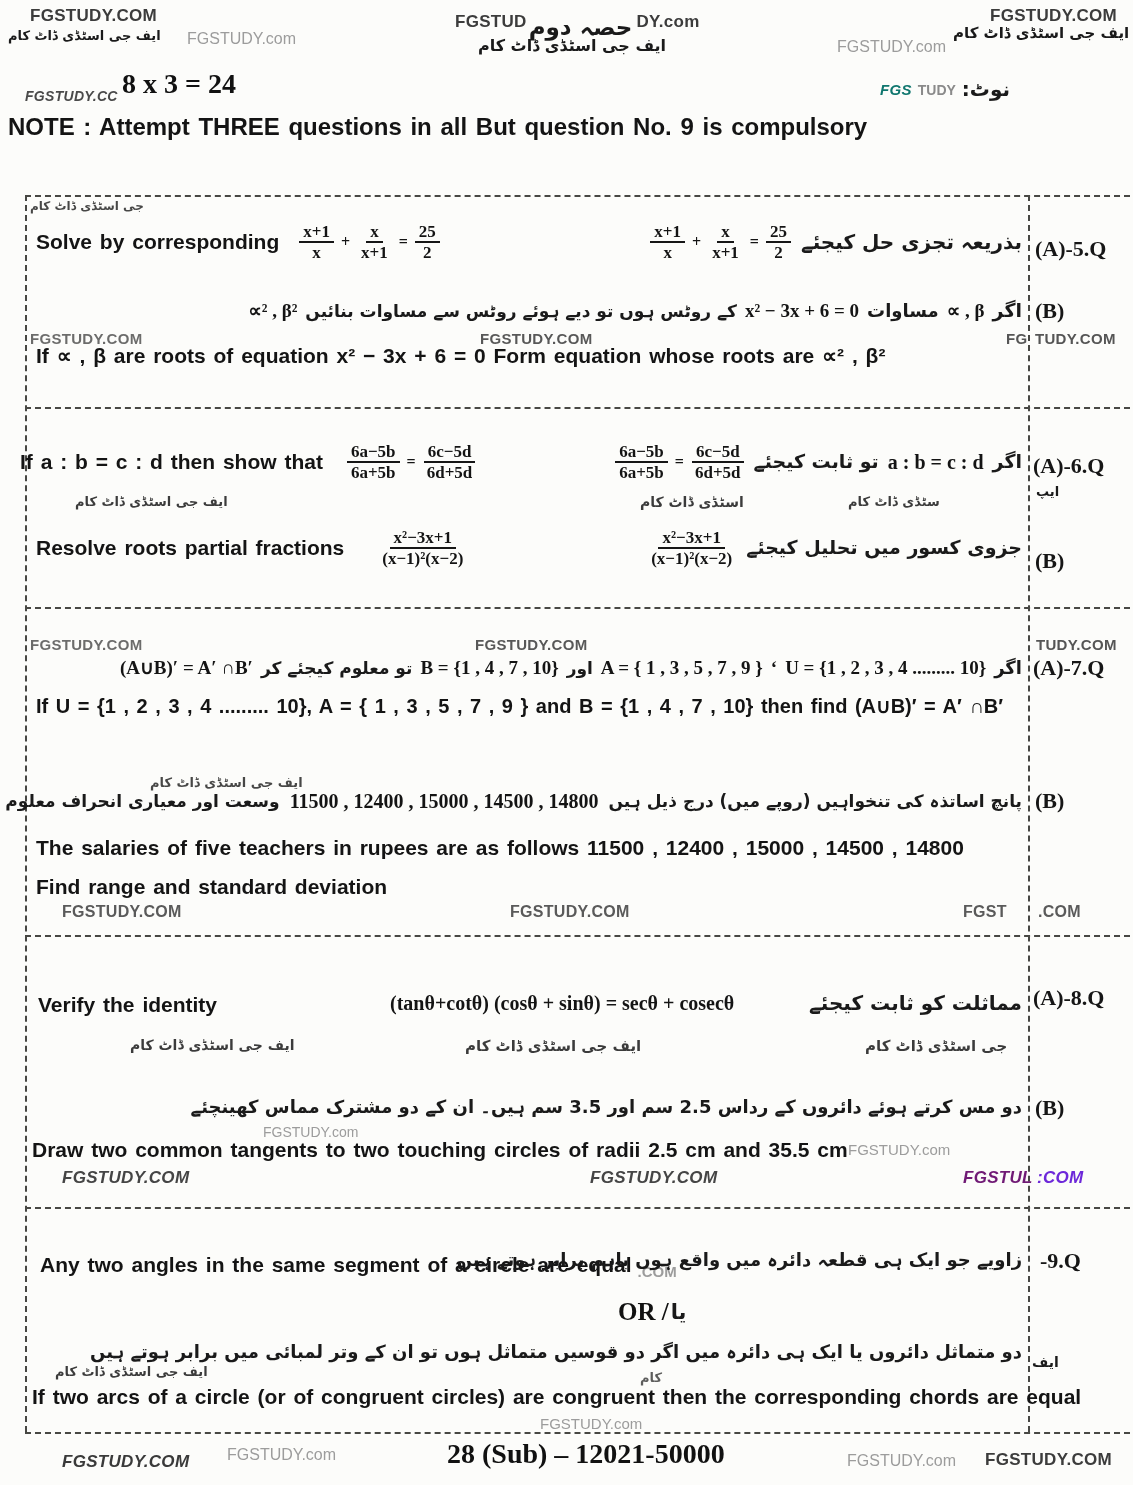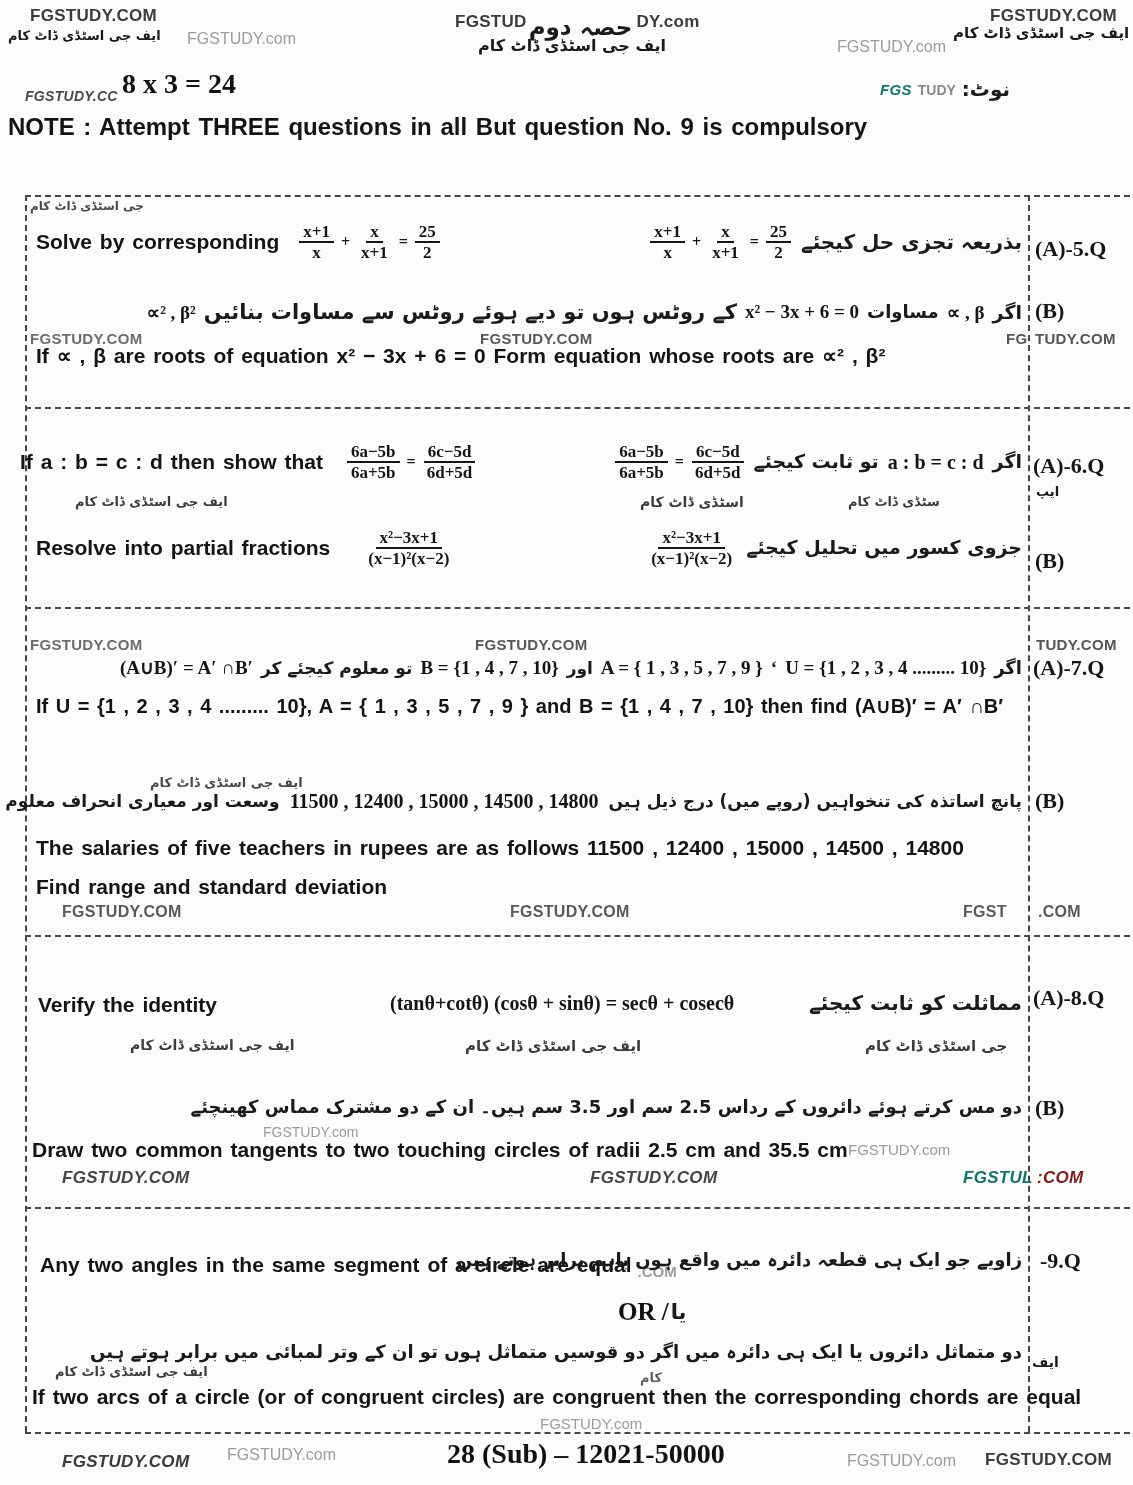--- a/index.html
+++ b/index.html
@@ -103,21 +103,21 @@
     </span>
   </div>
 
   <div class="abs lbl" style="left:1035px;top:236px">(A)-5.Q</div>
 
   <div class="abs line" dir="rtl" style="right:111px;top:296px;gap:8px;white-space:nowrap">
     <span class="urd" style="font-size:19px">اگر</span>
     <span class="math" dir="ltr" style="font-size:19px">∝ , β</span>
     <span class="urd" style="font-size:18px">مساوات</span>
     <span class="math" dir="ltr" style="font-size:19px">x² − 3x + 6 = 0</span>
-    <span class="urd" style="font-size:21px">کے روٹس ہوں تو دیے ہوئے روٹس سے مساوات بنائیں</span>
+    <span class="urd" style="font-size:17px">کے روٹس ہوں تو دیے ہوئے روٹس سے مساوات بنائیں</span>
     <span class="math" dir="ltr" style="font-size:19px">∝² , β²</span>
   </div>
 
   <div class="abs lbl" style="left:1035px;top:298px">(B)</div>
 
   <div class="abs wmb" style="left:30px;top:330px;font-size:15px;opacity:.75">FGSTUDY.COM</div>
   <div class="abs wmb" style="left:480px;top:330px;font-size:15px;opacity:.85">FGSTUDY.COM</div>
   <div class="abs wmb" style="left:1006px;top:330px;font-size:15px;color:#555">FG</div>
   <div class="abs wmb" style="left:1035px;top:330px;font-size:15px;color:#555">TUDY.COM</div>
 
@@ -156,21 +156,21 @@
   </div>
 
   <div class="abs lbl" style="left:1033px;top:453px">(A)-6.Q</div>
   <div class="abs urd" style="left:1036px;top:482px;font-size:13px">ایپ</div>
 
   <div class="abs urd" style="left:75px;top:492px;font-size:13px;opacity:.85">ایف جی اسٹڈی ڈاٹ کام</div>
   <div class="abs urd" style="left:640px;top:492px;font-size:14px;opacity:.85">اسٹڈی ڈاٹ کام</div>
   <div class="abs urd" style="left:848px;top:492px;font-size:13px;opacity:.85">سٹڈی ڈاٹ کام</div>
 
   <div class="abs line" style="left:36px;top:528px">
-    <span class="etext">Resolve into partial fractions</span>
+    <span class="etext">Resolve roots partial fractions</span>
     <span class="mrow math" style="margin-left:24px" dir="ltr">
       <span class="frac">
           <span class="nm">x²−3x+1</span>
           <span class="dn">(x−1)²(x−2)</span>
         </span>
     </span>
   </div>
 
   <div class="abs line" dir="rtl" style="right:111px;top:528px;gap:10px">
     <span class="urd" style="font-size:19px">جزوی کسور میں تحلیل کیجئے</span>
@@ -232,22 +232,22 @@
 
   <div class="abs urd" dir="rtl" style="right:111px;top:1093px;font-size:18px;white-space:nowrap">دو مس کرتے ہوئے دائروں کے رداس 2.5 سم اور 3.5 سم ہیں۔ ان کے دو مشترک مماس کھینچئے</div>
   <div class="abs lbl" style="left:1035px;top:1095px">(B)</div>
 
   <div class="abs wmg" style="left:263px;top:1124px;font-size:14px">FGSTUDY.com</div>
   <div class="abs etext" style="left:32px;top:1138px">Draw two common tangents to two touching circles of radii 2.5 cm and 35.5 cm</div>
   <div class="abs wmg" style="left:848px;top:1141px;font-size:15px">FGSTUDY.com</div>
 
   <div class="abs wmb wmi" style="left:62px;top:1168px;font-size:17px;color:#454545">FGSTUDY.COM</div>
   <div class="abs wmb wmi" style="left:590px;top:1168px;font-size:17px;color:#454545">FGSTUDY.COM</div>
-  <div class="abs wmb wmi" style="left:963px;top:1168px;font-size:17px;color:#0f766e">FGSTUL</div>
-  <div class="abs wmb wmi" style="left:1037px;top:1168px;font-size:17px;color:#7f1d1d">:COM</div>
+  <div class="abs wmb wmi" style="left:963px;top:1168px;font-size:17px;color:#701a75">FGSTUL</div>
+  <div class="abs wmb wmi" style="left:1037px;top:1168px;font-size:17px;color:#6d28d9">:COM</div>
 
   <div class="abs line" style="left:40px;top:1253px;gap:6px">
     <span class="etext">Any two angles in the same segment of a circle are equal</span>
     <span class="wmg" style="font-size:15px;font-weight:700;position:relative;top:6px">.COM</span>
   </div>
   <div class="abs urd" dir="rtl" style="right:111px;top:1246px;font-size:18px;white-space:nowrap">زاویے جو ایک ہی قطعہ دائرہ میں واقع ہوں باہم برابر ہوتے ہیں</div>
   <div class="abs lbl" style="left:1040px;top:1248px">-9.Q</div>
 
   <div class="abs line" style="left:618px;top:1296px;gap:2px">
     <span class="ser" style="font-size:25px;font-weight:700">OR /</span>

